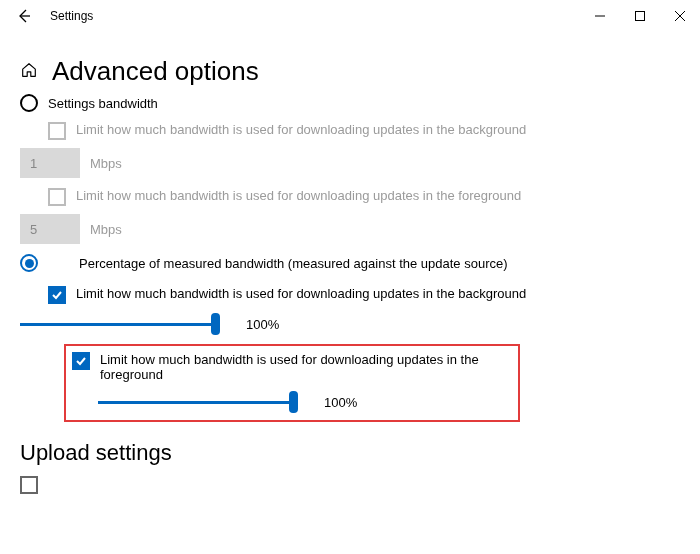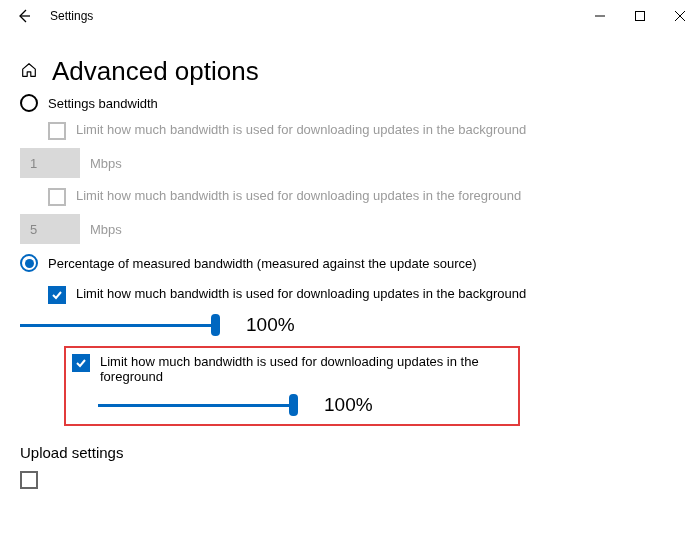--- a/index.html
+++ b/index.html
@@ -126,32 +126,32 @@
   }
   .slider .thumb {
     position: absolute;
     right: 0;
     width: 9px; height: 22px;
     background: #0067c0;
     border-radius: 4px;
   }
   .slider.gray .track { background: #9a9a9a; }
   .slider.gray .thumb { left: 50%; right: auto; transform: translateX(-50%); background: #a6a6a6; }
-  .slider-label { margin-left: 26px; font-size: 19px; }
+  .slider-label { margin-left: 26px; font-size: 13px; }
   .highlight {
     border: 2px solid #e23b3b;
     padding: 4px 8px 8px 6px;
     margin-left: 44px;
     margin-top: 6px;
     width: 456px;
   }
   .highlight .checkbox-row { margin-left: 0; margin-top: 2px; }
   .highlight .slider-row { margin-left: 26px; margin-bottom: 0; }
   .section-title {
-    font-size: 15px;
+    font-size: 22px;
     font-weight: 400;
     margin-top: 18px;
     margin-bottom: 10px;
   }
   .wrap-label { max-width: 500px; line-height: 1.35; }
   svg.check { width: 12px; height: 12px; }
 </style>
 </head>
 <body>
 
@@ -209,21 +209,21 @@
 
   <div class="checkbox-row indent1 disabled">
     <div class="checkbox"></div>
     <span>Limit how much bandwidth is used for downloading updates in the foreground</span>
   </div>
   <div class="input-row indent2 disabled">
     <input class="num-input" readonly="" value="5" style="">
     <span>Mbps</span>
   </div>
 
-  <div class="radio-row" style="margin-top:8px;">
+  <div class="radio-row" style="margin-top:8px;gap:31px;">
     <div class="radio selected"></div>
     <span>Percentage of measured bandwidth (measured against the update source)</span>
   </div>
 
   <div class="checkbox-row indent1" style="margin-top:14px;">
     <div class="checkbox checked">
       <svg class="check" viewBox="0 0 12 12">
           <path d="M2 6 L5 9 L10 3" stroke="#fff" stroke-width="2" fill="none"></path>
         </svg>
     </div>

